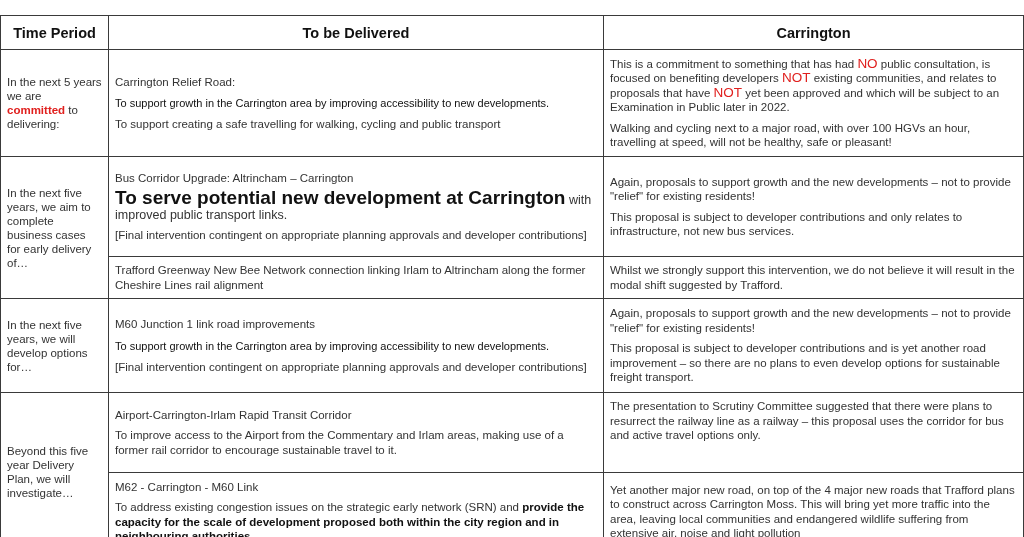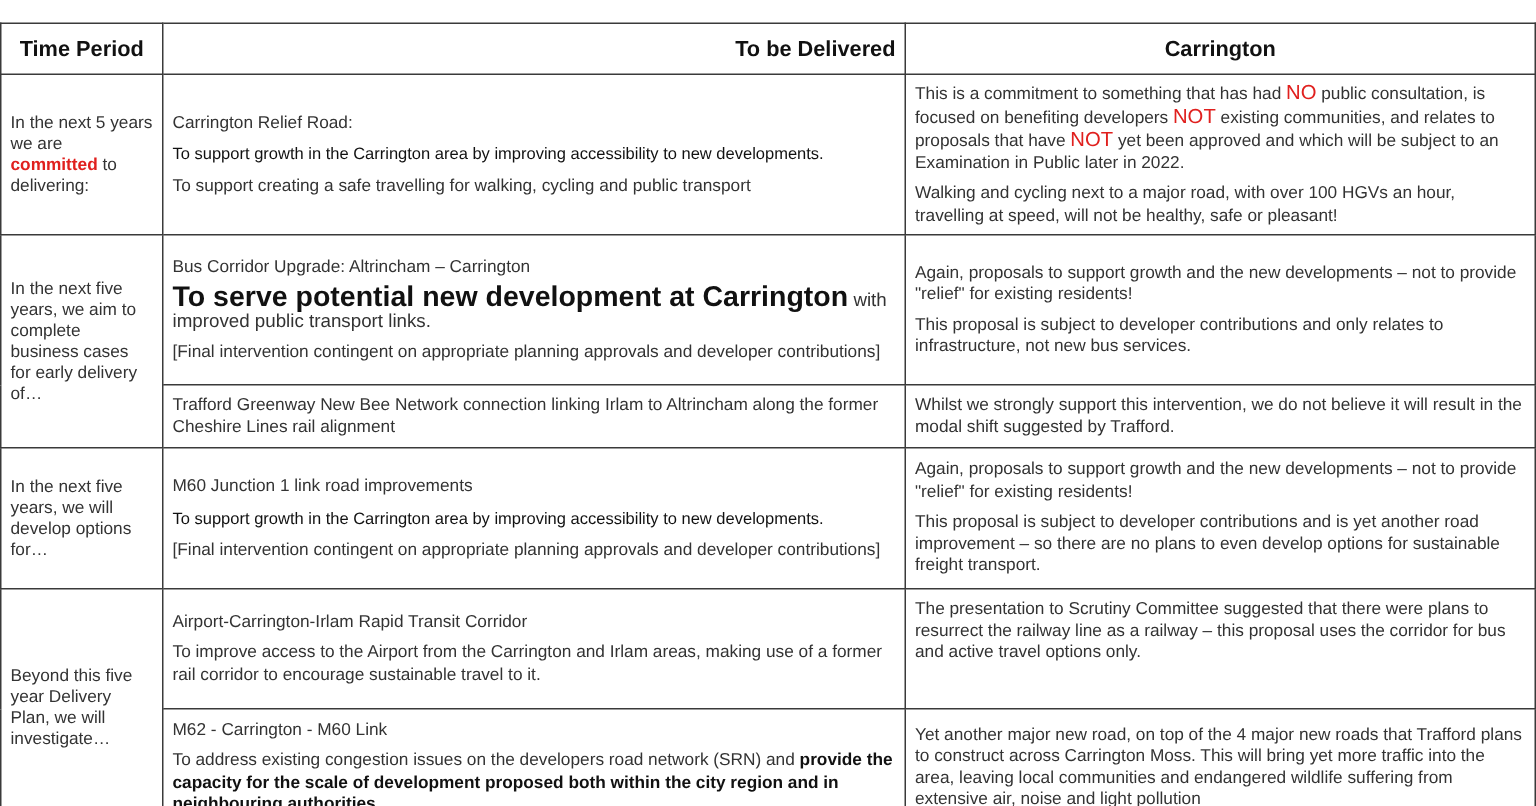--- a/index.html
+++ b/index.html
@@ -1,21 +1,21 @@
 <!DOCTYPE html>
 <html><head>
 <meta charset="utf-8">
 <style>
   html, body { margin:0; padding:0; background:#ffffff; }
   body { width:1024px; height:537px; overflow:hidden; font-family:"Liberation Sans", sans-serif; color:#222; }
   table.plan { border-collapse:collapse; width:1023px; table-layout:fixed; position:absolute; left:0; top:15px; }
   table.plan td, table.plan th { border:1.5px solid #3a3a3a; vertical-align:middle; padding:0 6px; }
   th { font-weight:bold; font-size:14.5px; height:33px; color:#111; }
   th.c1 { text-align:center; }
-  th.c2 { text-align:right; }
+  th.c2 { text-align:center; }
   th.c3 { text-align:center; }
   td.period { font-size:11.5px; line-height:14px; color:#333; padding:0 6px; }
   td.deliver, td.comment { font-size:11.5px; line-height:14.5px; color:#333; }
   .p { margin:0 0 6px 0; }
   .p:last-child { margin-bottom:0; }
   .bold { font-weight:normal; font-size:11px; color:#111; line-height:16px; }
   .bold-inline { font-weight:bold; color:#111; }
   .bold-lg { font-weight:bold; font-size:19px; color:#111; }
   .red { color:#e0201e; font-weight:bold; }
   .red-lg { color:#e0201e; font-weight:normal; font-size:13.5px; }
@@ -93,29 +93,29 @@
     <td class="comment">
       <div class="p">Again, proposals to support growth and the new developments  – not to provide "relief" for existing residents!</div>
       <div class="p">This proposal is subject to developer  contributions and is yet another road improvement  – so there are no plans to even develop  options for sustainable freight transport.</div>
     </td>
   </tr>
 
   <tr style="height:80px">
     <td class="period" rowspan="2">Beyond this five year Delivery Plan, we will investigate…</td>
     <td class="deliver">
       <div class="p">Airport-Carrington-Irlam Rapid Transit Corridor</div>
-      <div class="p">To improve  access to the Airport from the Carrington and Irlam areas, making use of a former rail corridor to encourage sustainable travel to it.</div>
+      <div class="p">To improve  access to the Airport from the Commentary and Irlam areas, making use of a former rail corridor to encourage sustainable travel to it.</div>
     </td>
     <td class="comment" style="vertical-align:top; padding-top:6px;">
       <div class="p">The presentation to Scrutiny Committee  suggested that there were plans to resurrect the railway line as a railway – this proposal uses the corridor for bus and active travel options only.</div>
     </td>
   </tr>
   <tr style="height:78px">
     <td class="deliver">
       <div class="p">M62 - Carrington - M60 Link</div>
-      <div class="p"><span>To address existing congestion issues on the developers road network (SRN) and </span><span class="bold-inline">provide the capacity for the scale of development  proposed both within the city region and in neighbouring authorities</span><span>.</span></div>
+      <div class="p"><span>To address existing congestion issues on the strategic early network (SRN) and </span><span class="bold-inline">provide the capacity for the scale of development  proposed both within the city region and in neighbouring authorities</span><span>.</span></div>
     </td>
     <td class="comment">
       <div class="p">Yet another major new road, on top of the 4 major new roads that Trafford plans to construct across Carrington Moss.  This will bring yet more traffic into the area, leaving  local communities and endangered wildlife  suffering from extensive  air, noise and light pollution</div>
     </td>
   </tr>
 </tbody>
   </table>
 
 </body></html>

